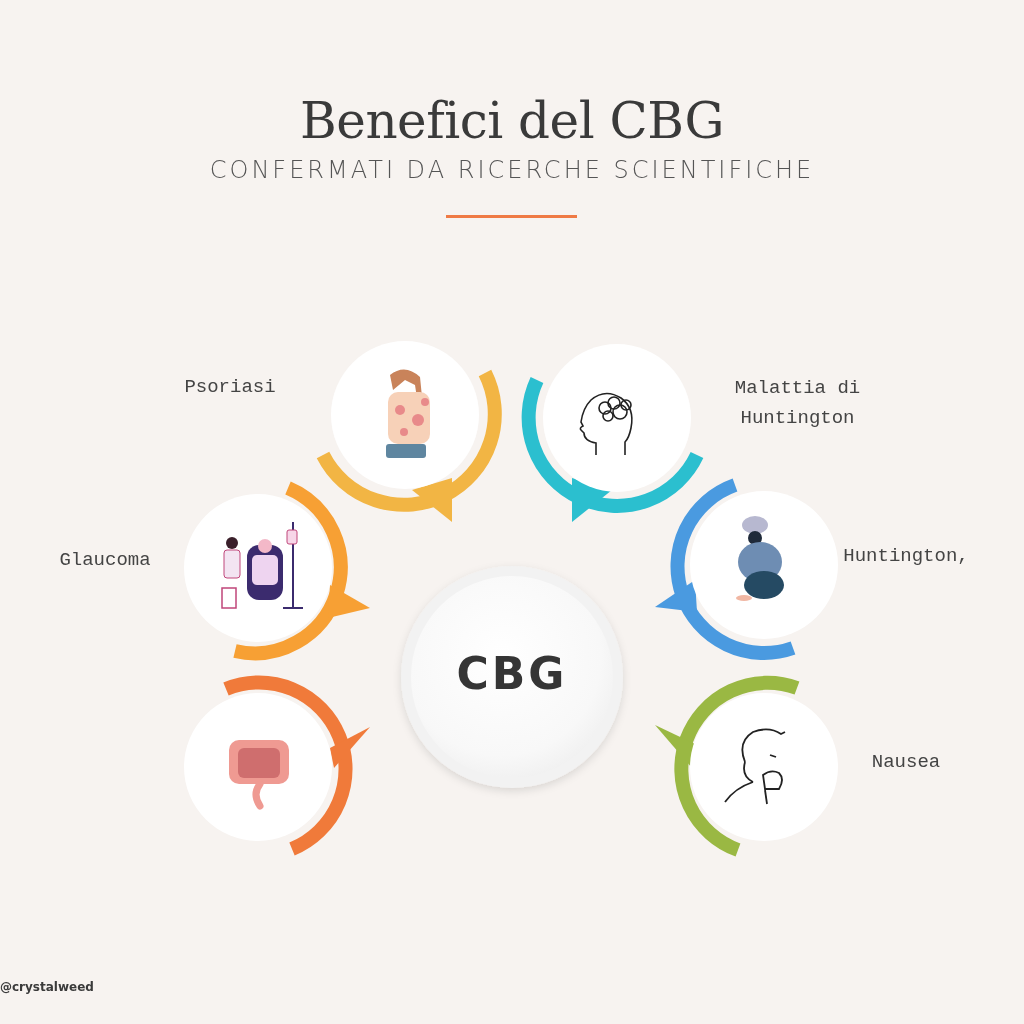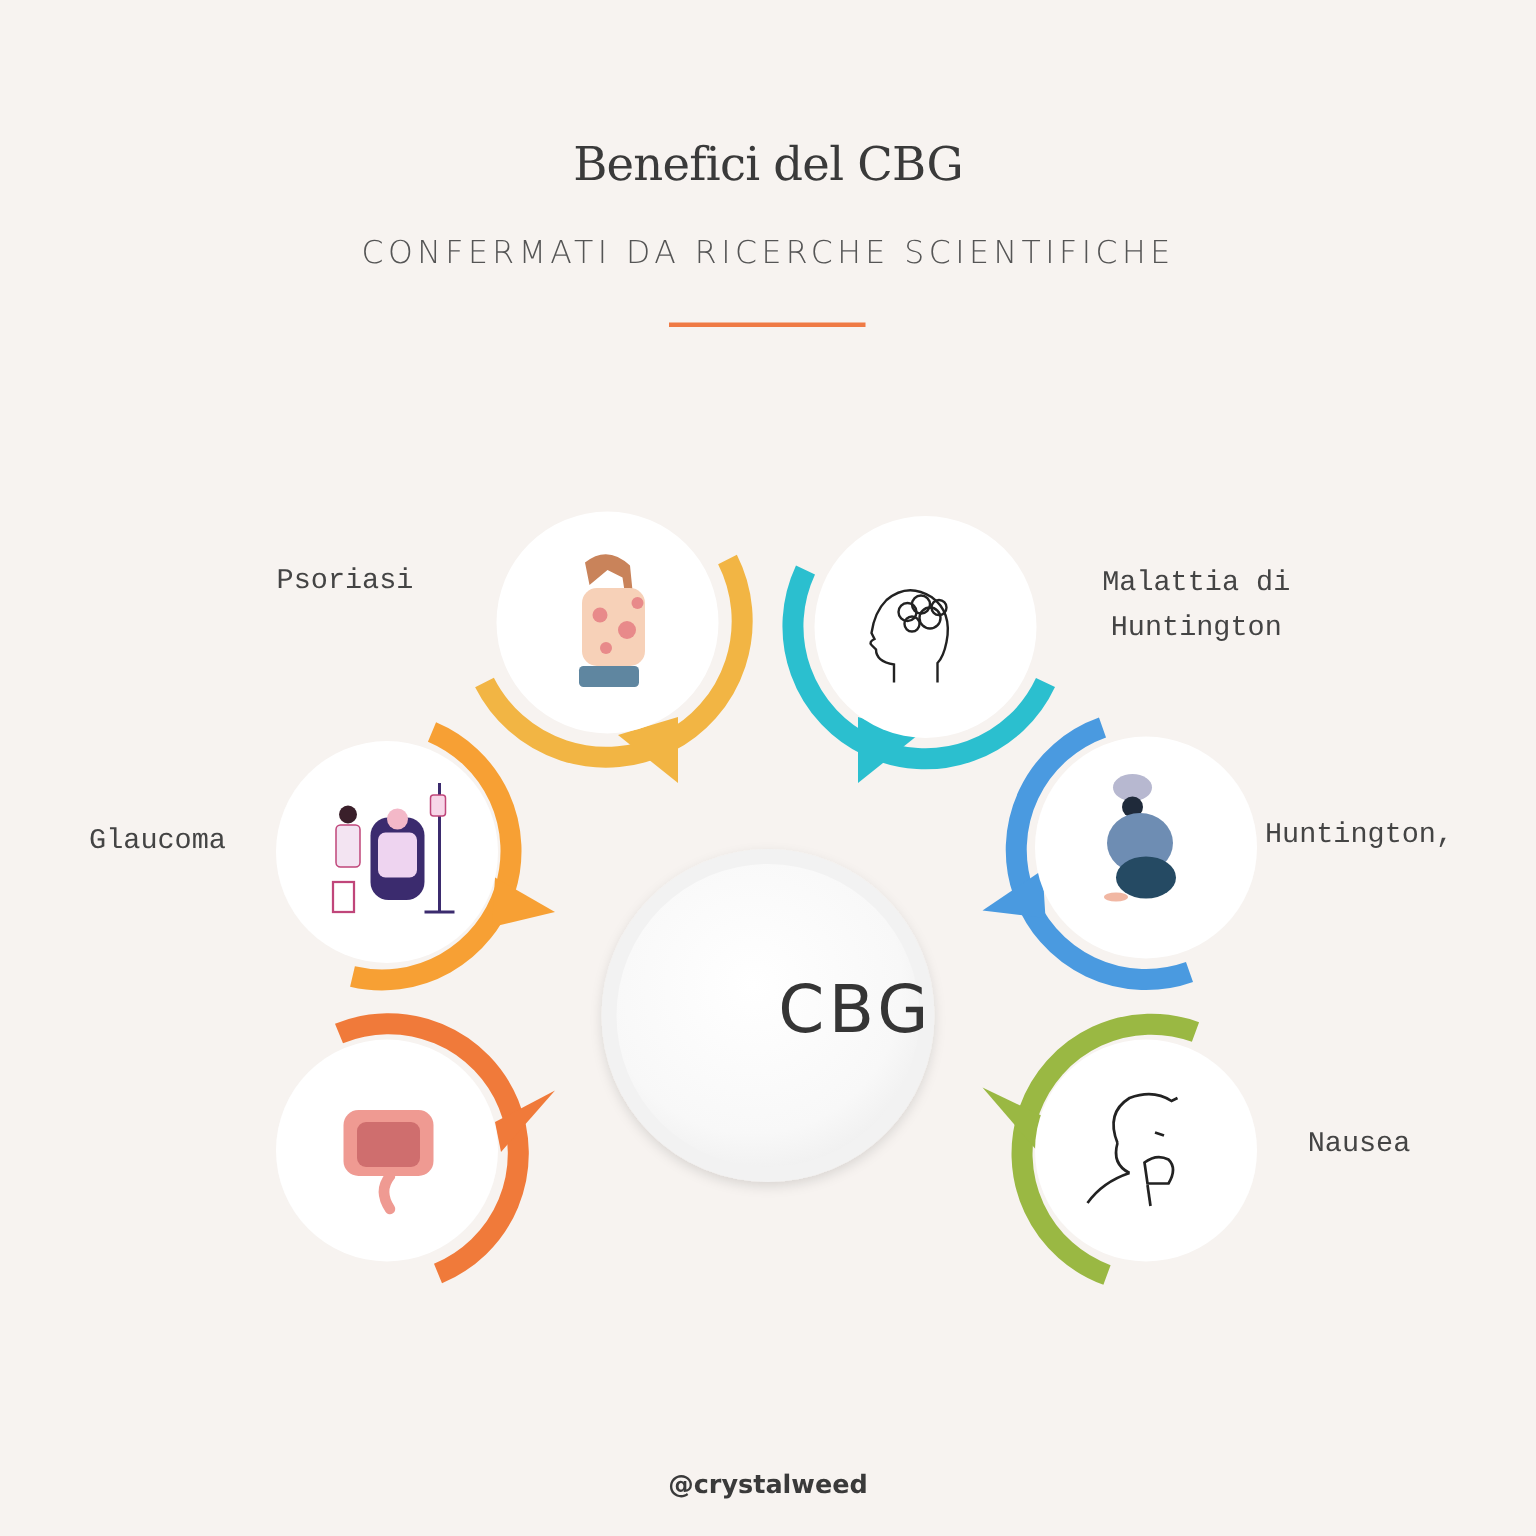--- a/index.html
+++ b/index.html
@@ -1,23 +1,23 @@
 <!DOCTYPE html>
 <html><head>
 <meta charset="utf-8">
 <style>
   html, body { margin:0; padding:0; }
   body { width:1024px; height:1024px; background:#f7f3f0; position:relative; overflow:hidden; font-family:"DejaVu Sans", sans-serif; color:#3d3d3d; }
-  .title { position:absolute; top:92px; left:0; width:1024px; text-align:center; font-family:"DejaVu Serif", serif; font-size:31px; color:#3a3a3a; letter-spacing:-0.5px; }
-  .subtitle { position:absolute; top:156px; left:0; width:1024px; text-align:center; font-family:"DejaVu Sans", sans-serif; font-size:21px; letter-spacing:3px; color:#555; font-weight:300; }
+  .title { position:absolute; top:92px; left:0; width:1024px; text-align:center; font-family:"DejaVu Serif", serif; font-size:50px; color:#3a3a3a; letter-spacing:-0.5px; }
+  .subtitle { position:absolute; top:156px; left:0; width:1024px; text-align:center; font-family:"DejaVu Sans", sans-serif; font-size:24px; letter-spacing:3px; color:#555; font-weight:300; }
   .divider { position:absolute; top:215px; left:446px; width:131px; height:3px; background:#ef7a45; }
   svg.diagram { position:absolute; left:0; top:0; }
   .label { position:absolute; font-family:Liberation Mono, monospace; font-stretch:condensed; font-size:19px; color:#444; text-align:center; line-height:30px; }
-  .cbg-text { position:absolute; left:402px; top:648px; width:220px; text-align:right; font-family:"DejaVu Sans", sans-serif; font-weight:normal; font-size:44px; letter-spacing:3px; color:#353535; }
-  .handle { position:absolute; top:980px; left:0; width:1024px; text-align:center; font-family:"DejaVu Sans", sans-serif; font-weight:bold; font-size:17px; color:#3a3a3a; }
+  .cbg-text { position:absolute; left:402px; top:648px; width:220px; text-align:center; font-family:"DejaVu Sans", sans-serif; font-weight:bold; font-size:44px; letter-spacing:3px; color:#353535; }
+  .handle { position:absolute; top:980px; left:0; width:1024px; text-align:left; font-family:"DejaVu Sans", sans-serif; font-weight:bold; font-size:12px; color:#3a3a3a; }
 </style>
 </head>
 <body>
 
 <div class="title">Benefici del CBG</div>
 <div class="subtitle">CONFERMATI DA RICERCHE SCIENTIFICHE</div>
 <div class="divider"></div>
 
 <svg class="diagram" width="1024" height="1024" viewBox="0 0 1024 1024">
   <defs>

